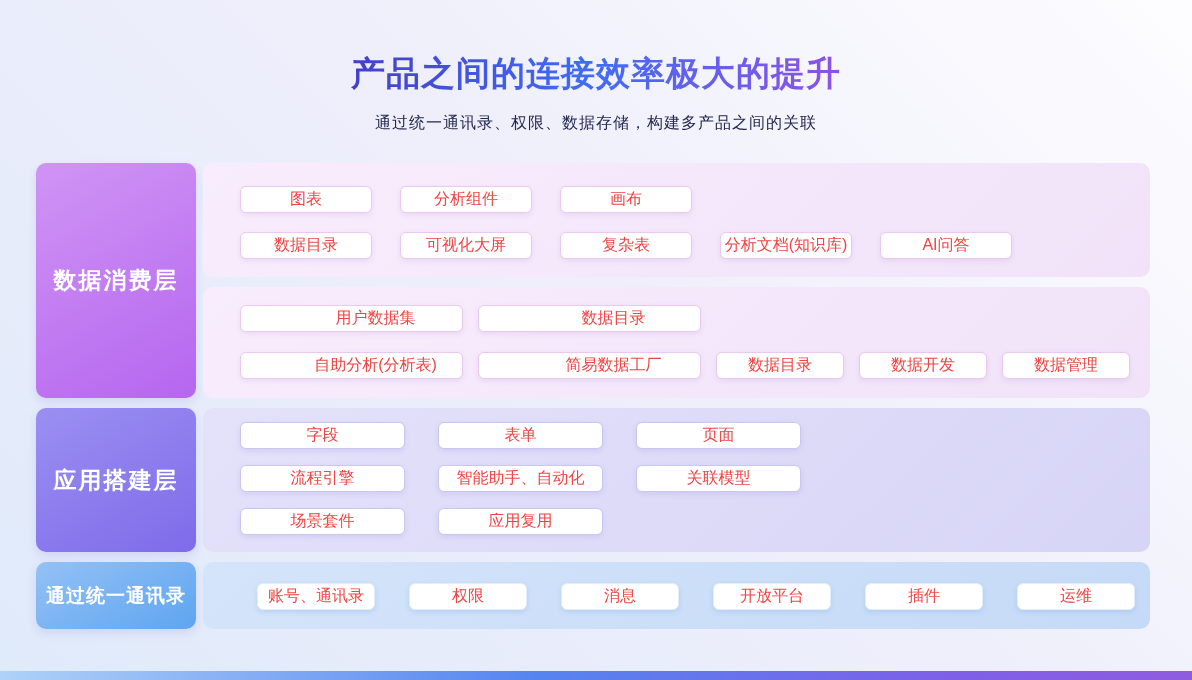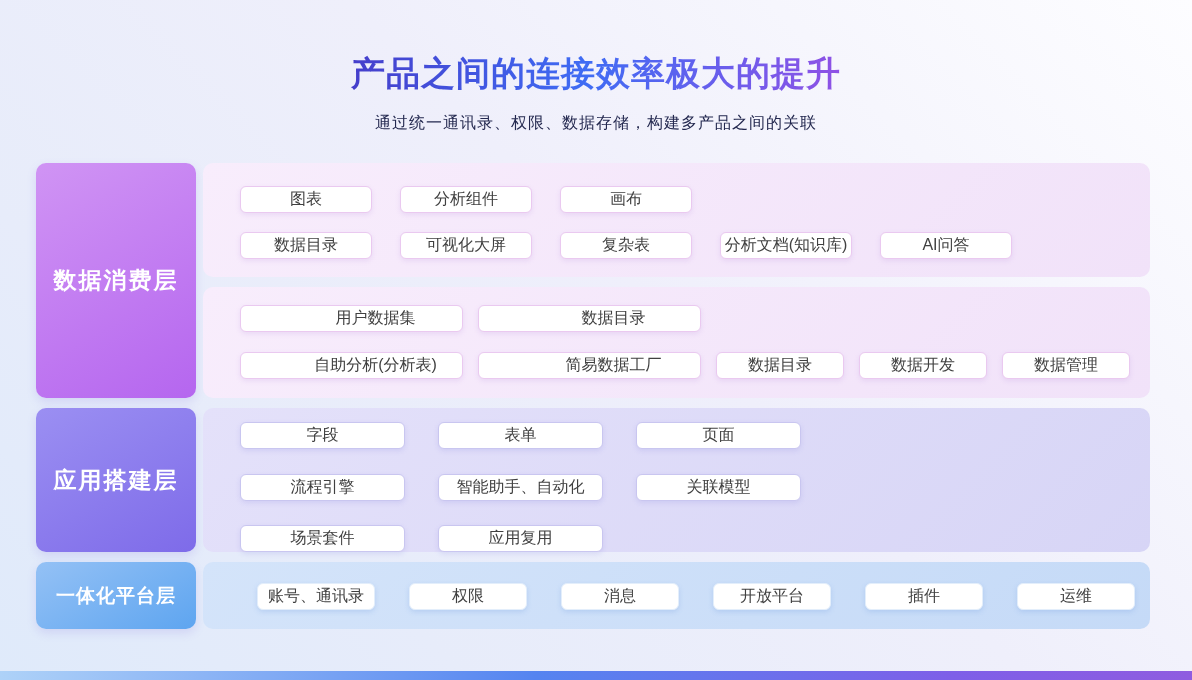--- a/index.html
+++ b/index.html
@@ -45,40 +45,40 @@
   .side-consume { background: linear-gradient(150deg, #d094f4 0%, #b566ef 100%); }
   .side-app     { background: linear-gradient(150deg, #9b8ff2 0%, #7e6be9 100%); }
   .side-platform{ background: linear-gradient(150deg, #94c1f5 0%, #5ea5f0 100%); font-size:19px; letter-spacing:1px; }
 
   .content { flex:1; display:flex; flex-direction:column; gap:10px; }
   .panel {
     border-radius:10px;
     display:flex; flex-direction:column;
   }
   .panel-pink  { background: linear-gradient(135deg, #f8edfc 0%, #f1e2f9 100%); }
-  .panel-viol  { background: linear-gradient(135deg, #e4e1fa 0%, #d7d5f6 100%); justify-content: space-between; }
+  .panel-viol  { background: linear-gradient(135deg, #e4e1fa 0%, #d7d5f6 100%); }
   .panel-blue  { background: linear-gradient(135deg, #d4e4fa 0%, #c5daf7 100%); align-items: center; }
 
   .h235 { height:235px; }
   .hA { height:114px; padding:23px 0 0 37px; gap:19px; }
   .hB { height:111px; padding:18px 0 0 37px; gap:20px; }
   .hC { height:144px; padding:14px 0 0 37px; gap:16px; }
   .hD { height:67px;  padding:21px 0 0 39px; }
 
   .chip-row { display:flex; }
   .gap28 { gap:28px; }
   .gap15 { gap:15px; }
   .gap33 { gap:33px; }
   .gap34 { gap:34px; }
 
   .chip {
     height:27px; border-radius:6px;
     background:#ffffff;
     display:flex; align-items:center; justify-content:center;
-    font-size:16px; font-weight:500; color:#404040;
+    font-size:16px; font-weight:500; color:#ef4444;
     white-space:nowrap;
   }
   .b-pink { border:1px solid #eac9f0; box-shadow:0 2px 5px rgba(170,120,210,0.16); }
   .b-viol { border:1px solid #c9c6f0; box-shadow:0 2px 5px rgba(120,110,220,0.16); }
   .b-blue { border:1px solid #e3eefb; box-shadow:0 2px 5px rgba(90,140,220,0.22); }
 
   .c-sm  { width:132px; }
   .c-lg  { width:223px;padding-left:48px; }
   .c-md  { width:128px; }
   .c-app { width:165px; }
@@ -150,21 +150,21 @@
           </div>
           <div class="chip-row gap33">
             <span class="chip b-viol c-app">场景套件</span>
             <span class="chip b-viol c-app">应用复用</span>
           </div>
         </div>
       </div>
     </div>
 
     <div class="layer-row">
-      <div class="side side-platform" style="height:67px">一体化平台层</div>
+      <div class="side side-platform" style="height:67px">通过统一通讯录</div>
       <div class="content">
         <div class="panel panel-blue hD">
           <div class="chip-row gap34">
             <span class="chip b-blue c-base">账号、通讯录</span>
             <span class="chip b-blue c-base">权限</span>
             <span class="chip b-blue c-base">消息</span>
             <span class="chip b-blue c-base">开放平台</span>
             <span class="chip b-blue c-base">插件</span>
             <span class="chip b-blue c-base">运维</span>
           </div>

